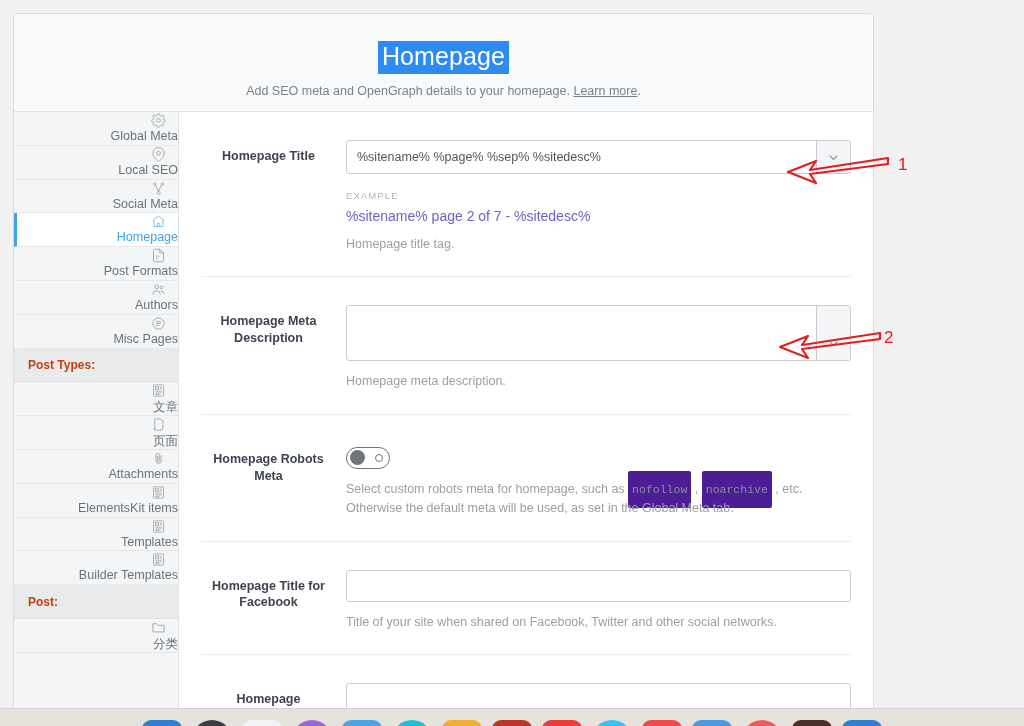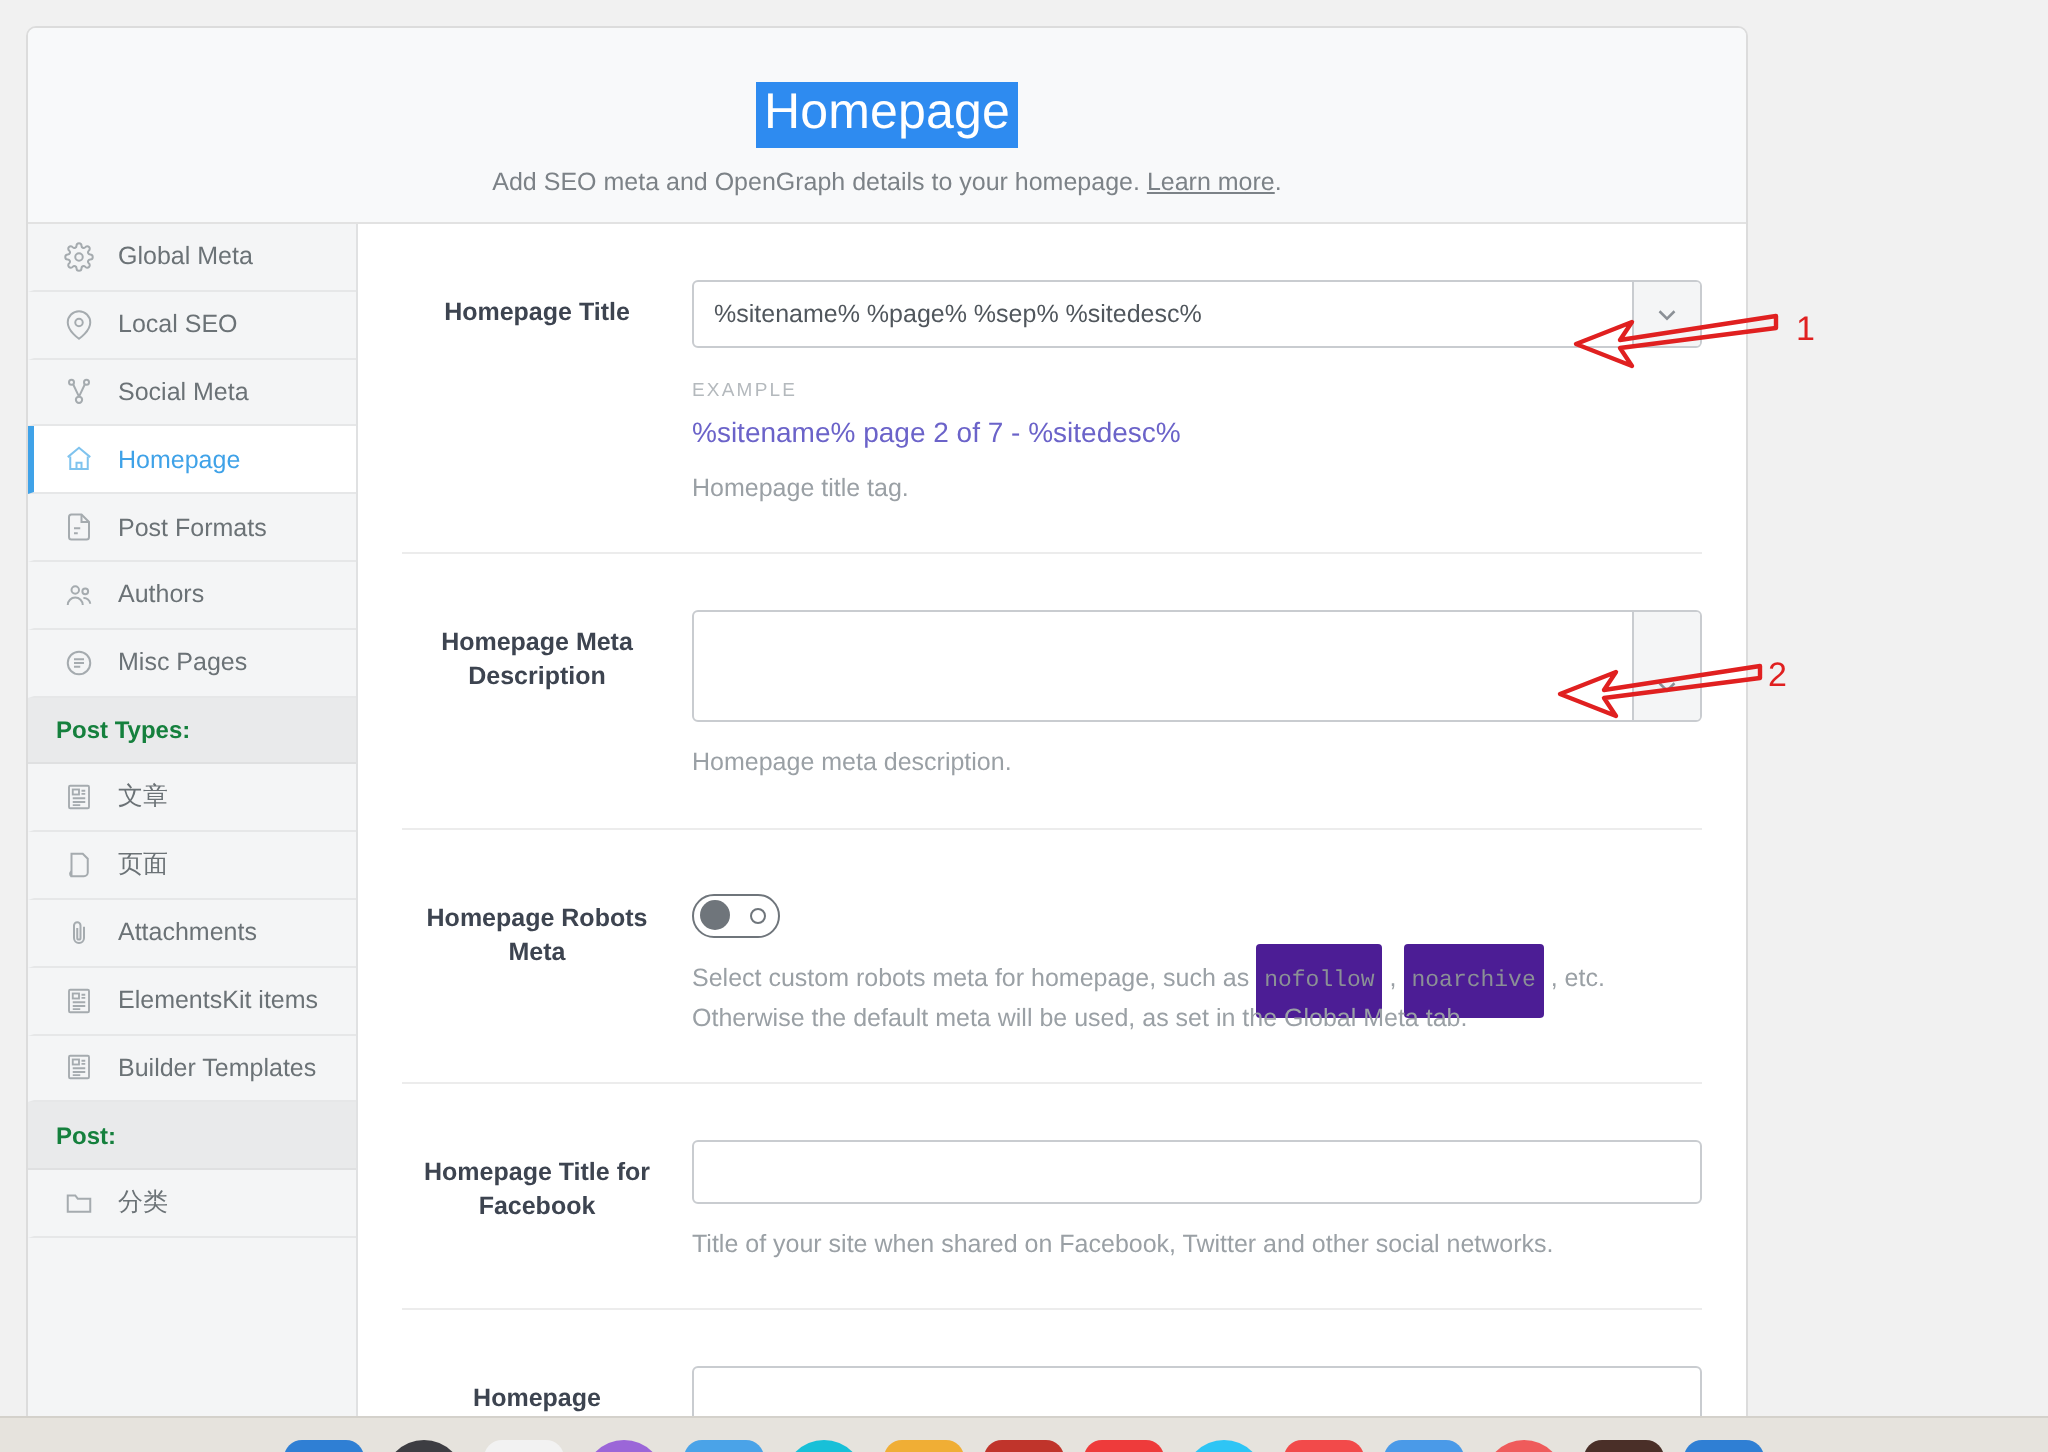--- a/index.html
+++ b/index.html
@@ -66,30 +66,31 @@
   
   .sidebar {
     width: 165px;
     min-width: 165px;
     background: #f4f5f6;
     border-right: 1px solid #e0e1e2;
     overflow: hidden;
   }
   .nav-item {
     display: flex;
-    align-items: center;
+    align-items: flex-end;
     height: 33.8px;
     padding-left: 14px;
     border-bottom: 1px solid #e6e7e8;
     border-left: 3px solid transparent;
     font-size: 12.5px;
     color: #6b7276;
     cursor: pointer;
     background: #f4f5f6;
     white-space: nowrap;
+    flex-direction: column;
   }
   .nav-item .ico {
     width: 17px; height: 17px;
     margin-right: 11px;
     display: inline-flex;
     align-items: center;
     justify-content: center;
     flex-shrink: 0;
     color: #a5abaf;
   }
@@ -102,21 +103,21 @@
   .nav-item.active .ico { color: #7fc3ee; }
   .nav-section {
     height: 33.8px;
     display: flex;
     align-items: center;
     padding-left: 14px;
     background: #e9eaeb;
     border-bottom: 1px solid #dfe0e1;
     font-size: 12px;
     font-weight: bold;
-    color: #15803d;
+    color: #c2410c;
   }
 
   
   .content {
     flex: 1;
     background: #ffffff;
     padding: 0 22px 0 22px;
     overflow: hidden;
   }
   .field-row {
@@ -406,20 +407,30 @@
           <span class="ico">
               <svg viewBox="0 0 24 24" fill="none" stroke="currentColor" stroke-width="1.5">
                 <rect x="4" y="3" width="16" height="18" rx="1"></rect>
                 <rect x="7" y="6" width="5" height="4"></rect>
                 <path d="M14 7h3M14 9.5h3M7 13h10M7 16h10M7 18.5h6"></path>
               </svg>
             </span>
           <span>ElementsKit items</span>
         </div>
 
+        <div class="nav-item">
+          <span class="ico">
+              <svg viewBox="0 0 24 24" fill="none" stroke="currentColor" stroke-width="1.5">
+                <rect x="4" y="3" width="16" height="18" rx="1"></rect>
+                <rect x="7" y="6" width="5" height="4"></rect>
+                <path d="M14 7h3M14 9.5h3M7 13h10M7 16h10M7 18.5h6"></path>
+              </svg>
+            </span>
+          <span>Templates</span>
+        </div>
 
 
         <div class="nav-item">
           <span class="ico">
               <svg viewBox="0 0 24 24" fill="none" stroke="currentColor" stroke-width="1.5">
                 <rect x="4" y="3" width="16" height="18" rx="1"></rect>
                 <rect x="7" y="6" width="5" height="4"></rect>
                 <path d="M14 7h3M14 9.5h3M7 13h10M7 16h10M7 18.5h6"></path>
               </svg>
             </span>

